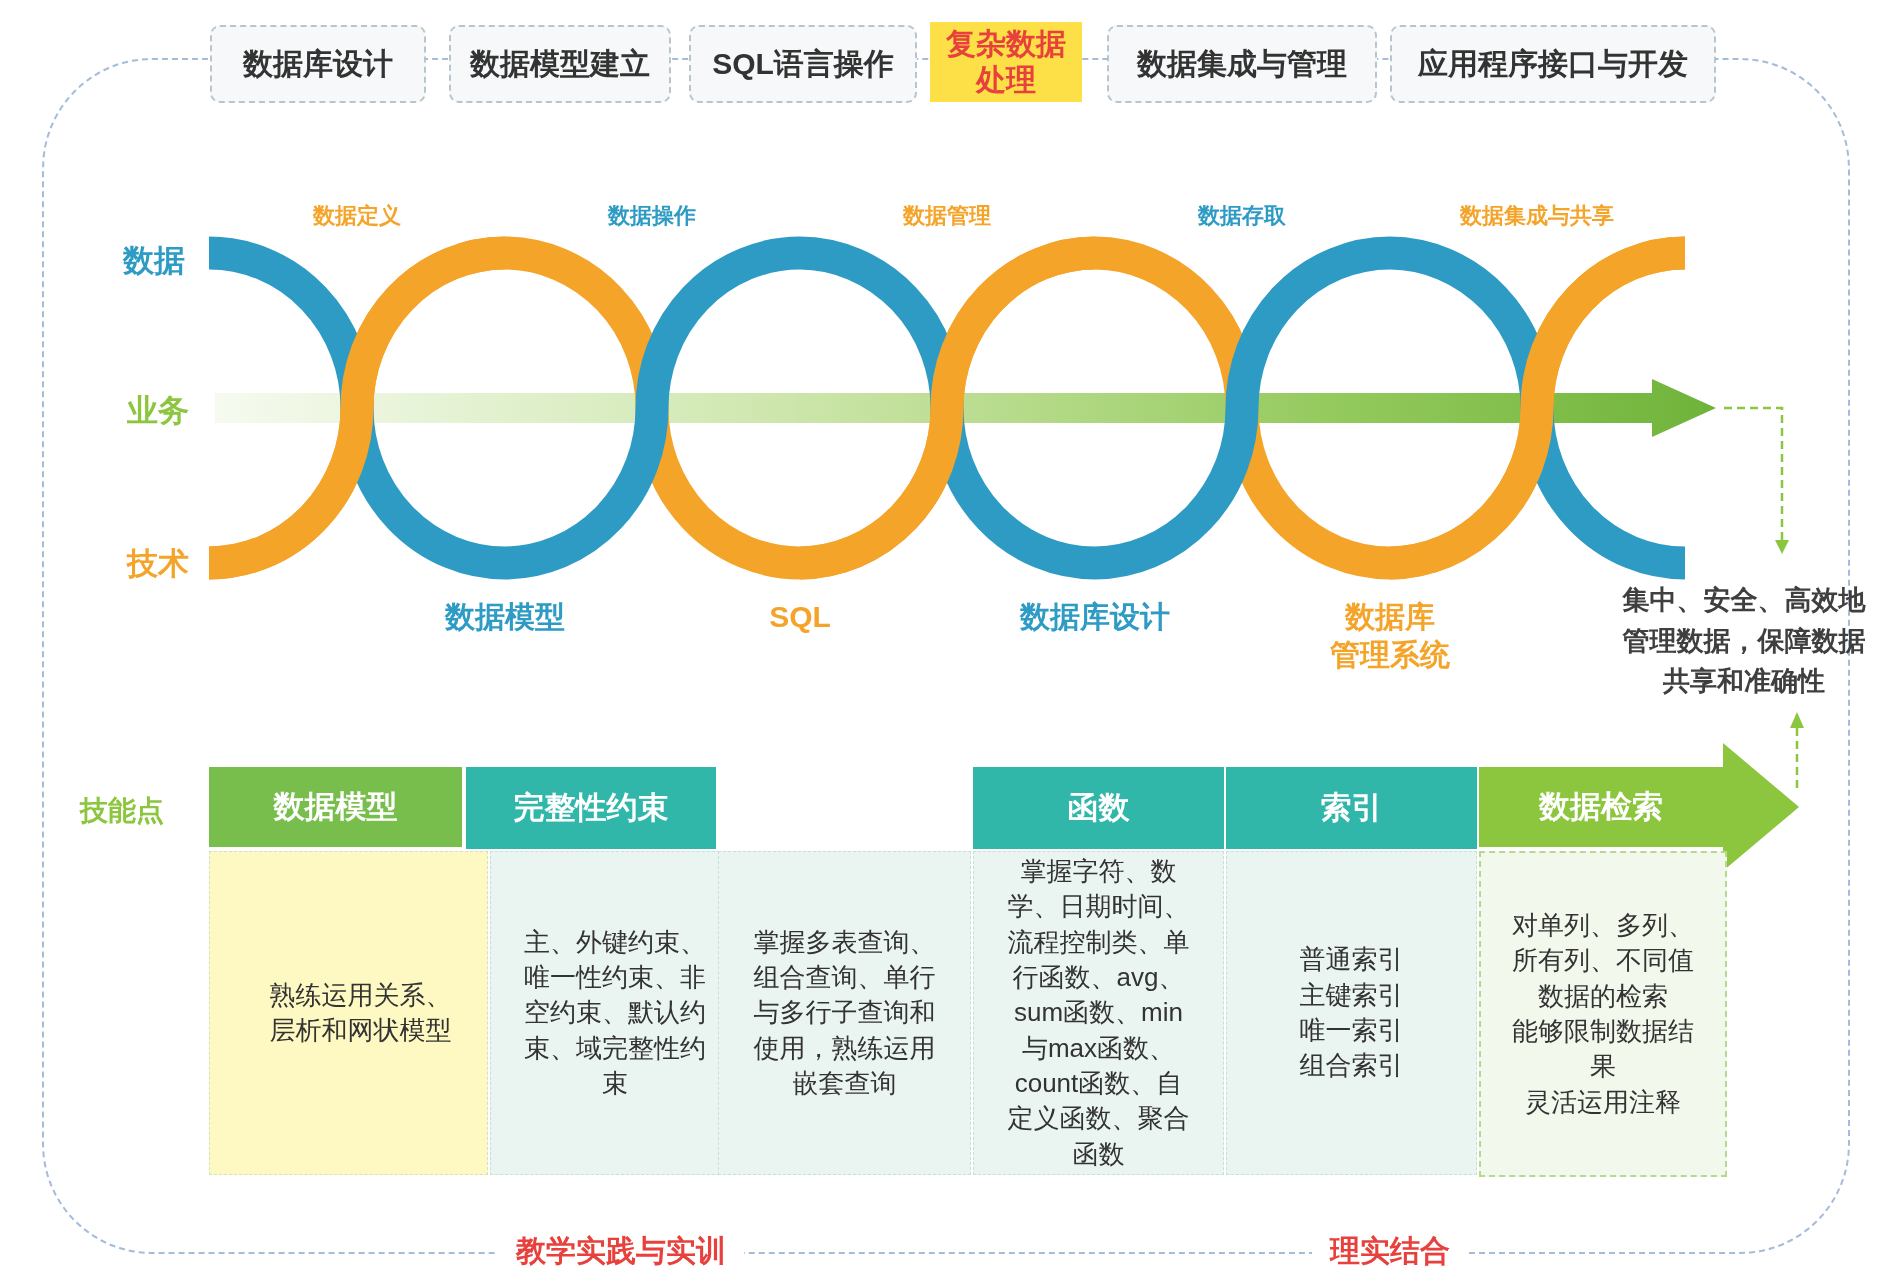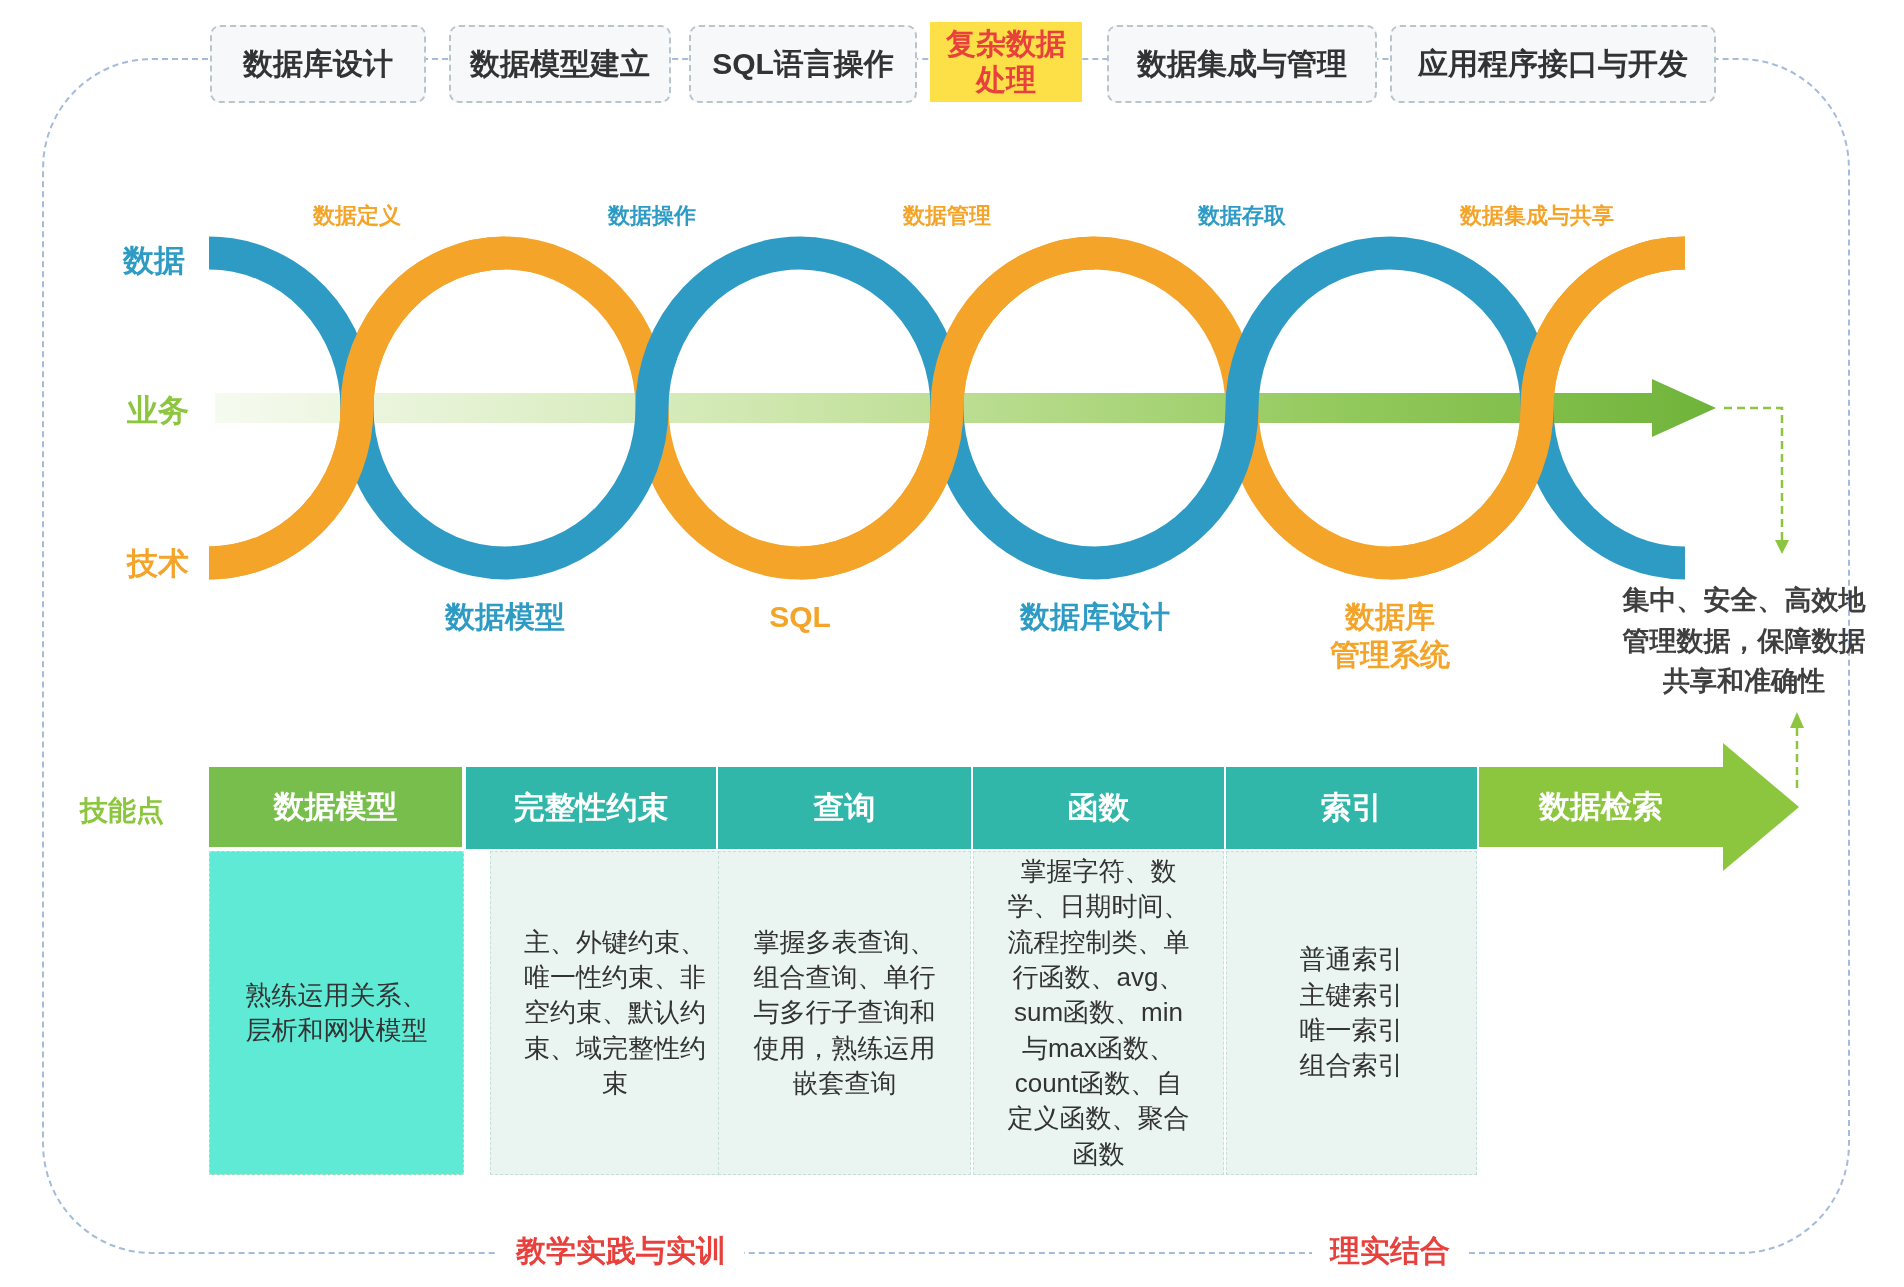--- a/index.html
+++ b/index.html
@@ -43,21 +43,21 @@
     position:absolute;top:767px;height:80px;display:flex;align-items:center;justify-content:center;
     color:#fff;font-size:31px;font-weight:bold;z-index:4;text-align:center;
   }
   .sbody{
     position:absolute;top:851px;height:322px;display:flex;align-items:center;justify-content:center;
     font-size:26px;color:#333;line-height:1.36;white-space:pre-line;text-align:center;z-index:4;
   }
   .teal-bg{background:#31b7aa;border:1px dashed rgba(255,255,255,0.0);}
   .greenhead-bg{background:#78be4c;}
   .teal-body{background:#eaf5f1;border:1px dashed #c5e0d6;}
-  .green-body{background:#5eead4;border:1px dashed #cfe3c4;}
+  .green-body{background:#fef9c3;border:1px dashed #cfe3c4;padding-left:24px;}
   .dashed-body{background:#f2f9ec;border:2px dashed #b5d98f;}
   .foot{
     position:absolute;top:1232px;height:38px;line-height:38px;background:#fff;
     padding:0 18px;color:#e8413d;font-size:30px;font-weight:bold;z-index:4;
   }
 </style>
 </head>
 <body>
 
 <div class="canvas">
@@ -124,21 +124,20 @@
 管理系统</div>
 
   <div class="result-note">集中、安全、高效地
 管理数据，保障数据
 共享和准确性</div>
 
   <div class="skill-label">技能点</div>
 
   <div class="shead greenhead-bg" style="left:209px;width:253px;">数据模型</div>
   <div class="shead teal-bg" style="left:466px;width:248px;">完整性约束</div>
-  <div class="shead teal-bg" style="left:718px;width:251px;">查询</div>
   <div class="shead teal-bg" style="left:973px;width:249px;">函数</div>
   <div class="shead teal-bg" style="left:1226px;width:249px;">索引</div>
   <div class="shead" style="left:1479px;width:244px;background:transparent;">数据检索</div>
 
   <div class="sbody green-body" style="left:209px;width:253px;">熟练运用关系、
 层析和网状模型</div>
   <div class="sbody teal-body" style="left:466px;width:248px;margin-left:24px;">主、外键约束、
 唯一性约束、非
 空约束、默认约
 束、域完整性约
@@ -154,17 +153,23 @@
 行函数、avg、
 sum函数、min
 与max函数、
 count函数、自
 定义函数、聚合
 函数</div>
   <div class="sbody teal-body" style="left:1226px;width:249px;">普通索引
 主键索引
 唯一索引
 组合索引</div>
+  <div class="sbody dashed-body" style="left:1479px;width:244px;">对单列、多列、
+所有列、不同值
+数据的检索
+能够限制数据结
+果
+灵活运用注释</div>
 
   <div class="foot" style="left:498px;">教学实践与实训</div>
   <div class="foot" style="left:1312px;">理实结合</div>
 
 </div>
 
 </body></html>

